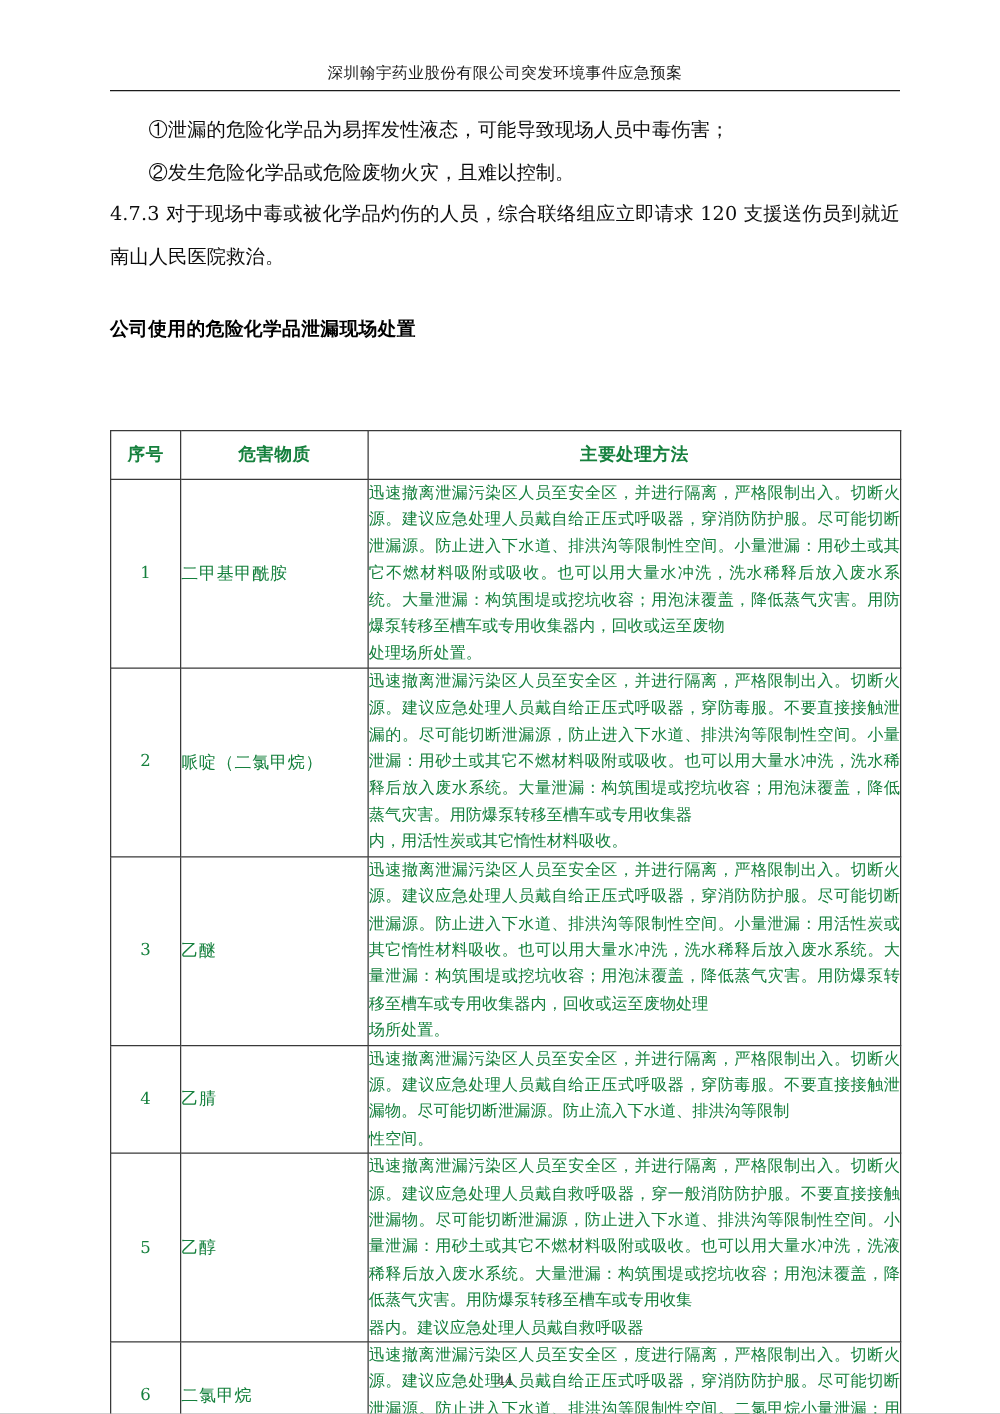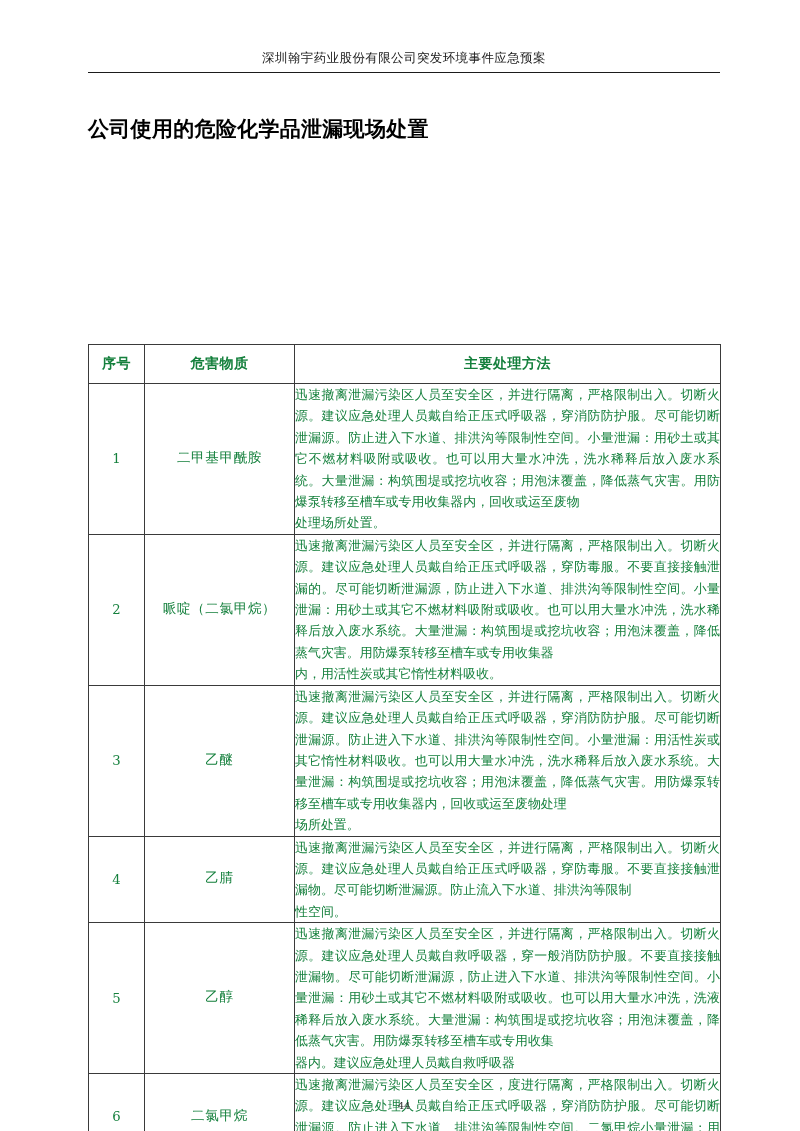--- a/index.html
+++ b/index.html
@@ -62,21 +62,21 @@
     color: #0d0d0d;
     text-align: justify;
     text-justify: inter-ideograph;
     letter-spacing: 0.1px;
   }
   p.indent {
     text-indent: 2em;
   }
   .section-title {
     margin: 26px 0 0 0;
-    font-size: 21px;
+    font-size: 15px;
     font-weight: bold;
     line-height: 30px;
     color: #000;
     letter-spacing: 0.3px;
   }
 
   
   .table-wrap {
     position: absolute;
     top: 334px;
@@ -104,26 +104,24 @@
     font-size: 14px;
     font-weight: bold;
     height: 38px;
     letter-spacing: 0.5px;
   }
   td.c-no {
     text-align: center;
     font-size: 13.2px;
   }
   td.c-sub {
-    text-align: center;
     font-size: 13.6px;
     letter-spacing: 0.6px;
     line-height: 20px;
     padding: 0 4px;
-    font-family: Liberation Mono, monospace;
   }
   td.c-meth {
     font-size: 12.9px;
     line-height: 21.4px;
     text-align: justify;
     text-justify: inter-ideograph;
     padding: 3px 5px 3px 6px;
     letter-spacing: 0.05px;
   }
   td.c-meth .last-line {
@@ -147,20 +145,23 @@
 </head>
 <body>
 
 <div class="page">
   <div class="page-inner">
 
     <div class="doc-header">深圳翰宇药业股份有限公司突发环境事件应急预案</div>
     <div class="header-rule"></div>
 
     <div class="body-block">
+      <p class="para indent">①泄漏的危险化学品为易挥发性液态，可能导致现场人员中毒伤害；</p>
+      <p class="para indent">②发生危险化学品或危险废物火灾，且难以控制。</p>
+      <p class="para">4.7.3 对于现场中毒或被化学品灼伤的人员，综合联络组应立即请求 120 支援送伤员到就近南山人民医院救治。</p>
       <p class="section-title">公司使用的危险化学品泄漏现场处置</p>
     </div>
 
     <div class="table-wrap">
       <table class="risk-table">
         <colgroup>
           <col class="col-no">
           <col class="col-sub">
           <col class="col-meth">
         </colgroup>

